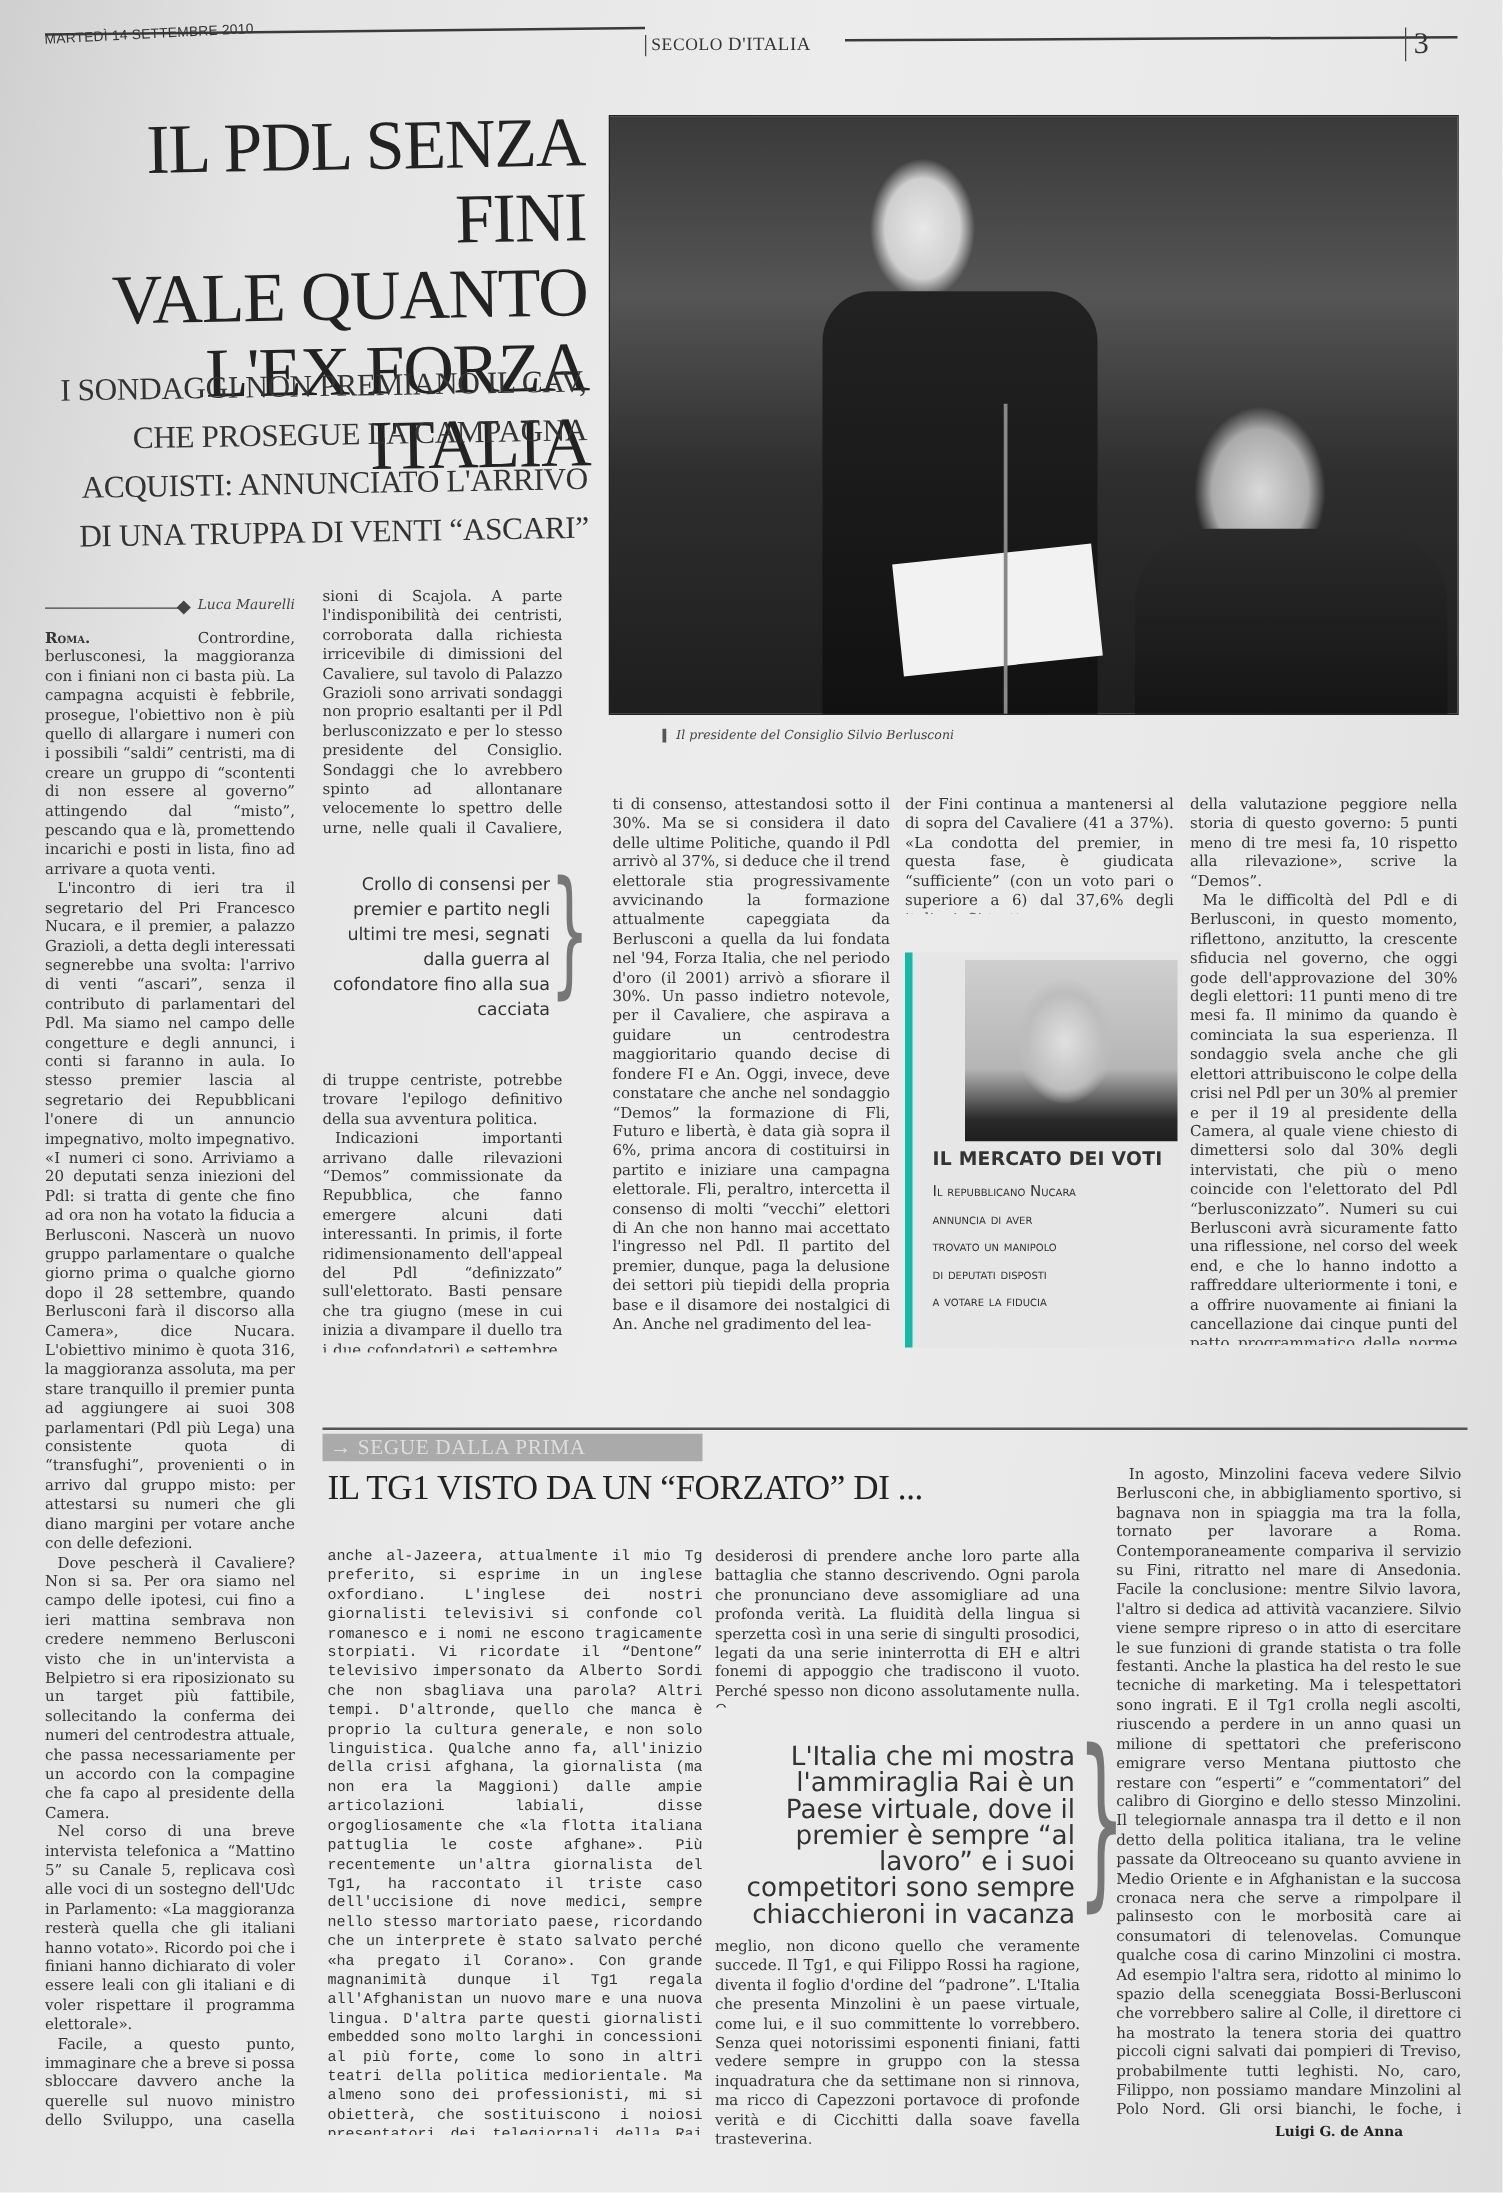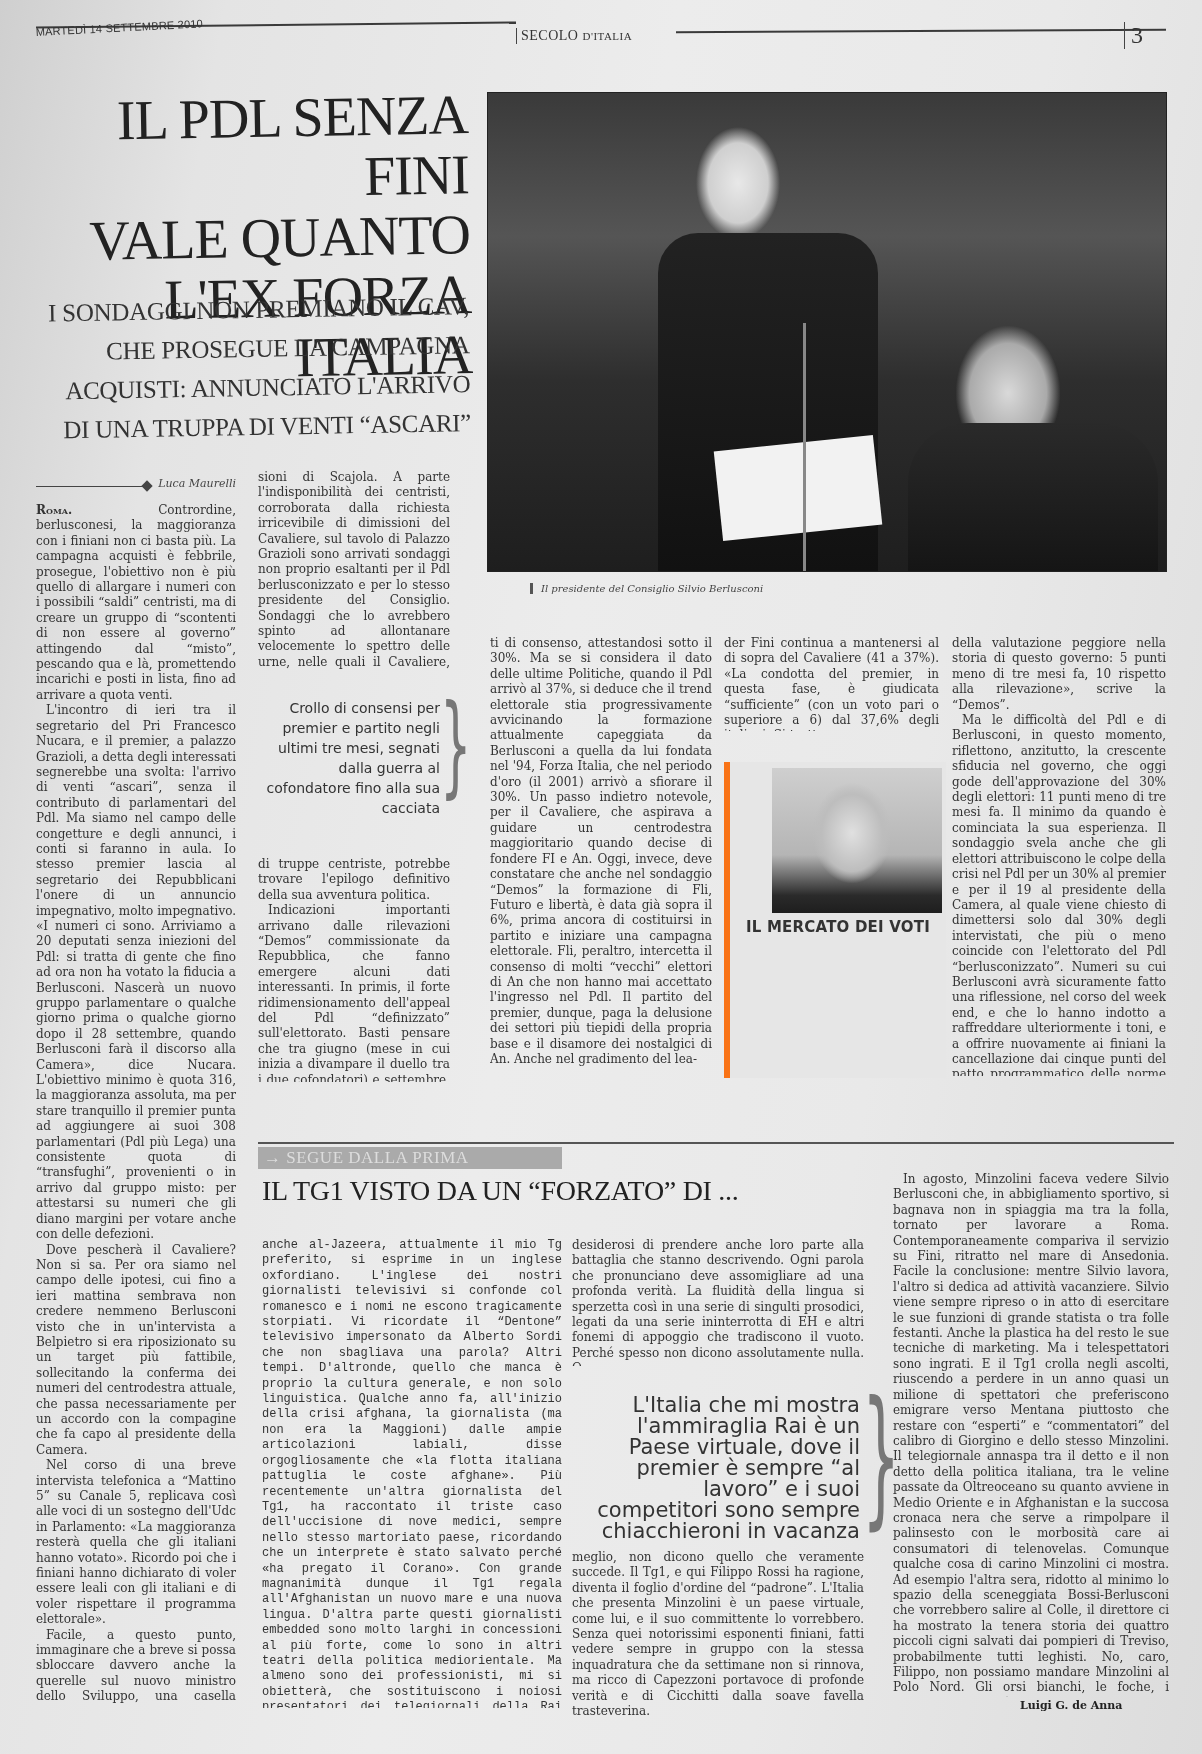--- a/index.html
+++ b/index.html
@@ -8,21 +8,21 @@
     background: linear-gradient(100deg, #cfcfcf 0%, #e4e4e4 15%, #ececec 45%, #e9e9e9 70%, #dcdcdc 100%);
     font-family: "DejaVu Serif", serif;
     color:#2a2a2a;
     position:relative;
   }
   .abs { position:absolute; }
   
   .hdr-line { position:absolute; height:2px; background:#3a3a3a; }
   .hdr-date { left:36px; top:26px; font-family:"Liberation Sans",sans-serif; font-size:11px; letter-spacing:0.2px; transform:rotate(-3deg); transform-origin:left bottom; color:#333; }
   .hdr-paper { left:516px; top:28px; font-family:"Liberation Serif",serif; font-size:14px; letter-spacing:0.5px; color:#333; border-left:1px solid #444; padding-left:4px; }
-  .hdr-paper small { font-size:11px; }
+  .hdr-paper small { font-size:15px; }
   .hdr-page { left:1124px; top:22px; font-family:"Liberation Serif",serif; font-size:24px; color:#333; border-left:1px solid #444; padding-left:6px; }
 
   
   .headline { left:30px; top:88px; width:440px; text-align:right; font-family:"Liberation Serif",serif; font-size:56px; line-height:60px; color:#222; letter-spacing:-1px; transform:rotate(-1deg); }
   .subhead { left:30px; top:290px; width:440px; text-align:right; font-family:"Liberation Serif",serif; font-size:25px; line-height:39px; color:#333; letter-spacing:-0.3px; transform:rotate(-1deg); }
 
   
   .photo-main { left:487px; top:92px; width:678px; height:478px;
     background:
       radial-gradient(ellipse 60px 80px at 250px 90px, #e8e8e8 0%, #cfcfcf 50%, transparent 70%),
@@ -46,21 +46,21 @@
 
   
   .pull { position:absolute; font-family:"DejaVu Sans",sans-serif; color:#333; text-align:right; }
   .pull1 { left:262px; top:698px; width:178px; font-size:14px; line-height:20px; }
   .pull2 { left:595px; top:1395px; width:265px; font-size:21px; line-height:21px; }
   .brace { position:absolute; font-family:"DejaVu Sans",sans-serif; color:#777; }
   .brace1 { left:440px; top:690px; font-size:110px; line-height:110px; transform:scaleX(0.45); transform-origin:left top; }
   .brace2 { left:862px; top:1386px; font-size:150px; line-height:140px; transform:scaleX(0.4); transform-origin:left top; }
 
   
-  .sidebox { left:724px; top:762px; width:216px; height:316px; background:#e6e6e6; border-left:6px solid #f97316; }
+  .sidebox { left:724px; top:762px; width:216px; height:316px; background:#e6e6e6; border-left:6px solid #14b8a6; }
   .sidebox .ph { position:absolute; left:42px; top:6px; width:170px; height:145px; background:
       radial-gradient(ellipse 55px 70px at 80px 65px, #e0e0e0 0%, #bdbdbd 55%, transparent 72%),
       linear-gradient(180deg,#cfcfcf 0%, #b5b5b5 60%, #2a2a2a 88%, #1e1e1e 100%); }
   .sidebox .tt { position:absolute; left:16px; top:156px; font-family:"DejaVu Sans",sans-serif; font-weight:bold; font-size:15px; color:#333; letter-spacing:0.2px; }
   .sidebox .ds { position:absolute; left:16px; top:180px; width:196px; font-family:"DejaVu Sans",sans-serif; font-size:12px; line-height:22px; color:#333; font-variant:small-caps; }
 
   
   .divider { left:258px; top:1142px; width:916px; height:2px; background:#555; }
   .banner { left:258px; top:1147px; width:298px; height:22px; background:#aaa; color:#ddd; font-family:"Liberation Serif",serif; font-size:17px; line-height:22px; padding-left:6px; letter-spacing:0.5px; }
   .headline2 { left:262px; top:1175px; font-family:"Liberation Serif",serif; font-size:28px; color:#222; letter-spacing:-0.3px; }
@@ -124,20 +124,27 @@
   <p class="first">ti di consenso, attestandosi sotto il 30%. Ma se si considera il dato delle ultime Politiche, quando il Pdl arrivò al 37%, si deduce che il trend elettorale stia progressivamente avvicinando la formazione attualmente capeggiata da Berlusconi a quella da lui fondata nel '94, Forza Italia, che nel periodo d'oro (il 2001) arrivò a sfiorare il 30%. Un passo indietro notevole, per il Cavaliere, che aspirava a guidare un centrodestra maggioritario quando decise di fondere FI e An. Oggi, invece, deve constatare che anche nel sondaggio “Demos” la formazione di Fli, Futuro e libertà, è data già sopra il 6%, prima ancora di costituirsi in partito e iniziare una campagna elettorale. Fli, peraltro, intercetta il consenso di molti “vecchi” elettori di An che non hanno mai accettato l'ingresso nel Pdl. Il partito del premier, dunque, paga la delusione dei settori più tiepidi della propria base e il disamore dei nostalgici di An. Anche nel gradimento del lea-</p>
 </div>
 
 <div class="col" style="left:724px;top:636px;width:215px;height:95px;overflow:hidden;">
   <p class="first">der Fini continua a mantenersi al di sopra del Cavaliere (41 a 37%). «La condotta del premier, in questa fase, è giudicata “sufficiente” (con un voto pari o superiore a 6) dal 37,6% degli italiani. Si tratta</p>
 </div>
 
 <div class="abs sidebox">
   <div class="ph"></div>
   <div class="tt">IL MERCATO DEI VOTI</div>
+  <div class="ds">
+    <div>Il repubblicano Nucara</div>
+    <div>annuncia di aver</div>
+    <div>trovato un manipolo</div>
+    <div>di deputati disposti</div>
+    <div>a votare la fiducia</div>
+  </div>
 </div>
 
 <div class="col" style="left:952px;top:636px;width:214px;height:440px;overflow:hidden;">
   <p class="first">della valutazione peggiore nella storia di questo governo: 5 punti meno di tre mesi fa, 10 rispetto alla rilevazione», scrive la “Demos”.</p>
   <p>Ma le difficoltà del Pdl e di Berlusconi, in questo momento, riflettono, anzitutto, la crescente sfiducia nel governo, che oggi gode dell'approvazione del 30% degli elettori: 11 punti meno di tre mesi fa. Il minimo da quando è cominciata la sua esperienza. Il sondaggio svela anche che gli elettori attribuiscono le colpe della crisi nel Pdl per un 30% al premier e per il 19 al presidente della Camera, al quale viene chiesto di dimettersi solo dal 30% degli intervistati, che più o meno coincide con l'elettorato del Pdl “berlusconizzato”. Numeri su cui Berlusconi avrà sicuramente fatto una riflessione, nel corso del week end, e che lo hanno indotto a raffreddare ulteriormente i toni, e a offrire nuovamente ai finiani la cancellazione dai cinque punti del patto programmatico delle norme sul “processo breve”.</p>
 </div>
 
 <div class="abs divider"></div>
 <div class="abs banner">→ SEGUE DALLA PRIMA</div>
 <div class="abs headline2">IL TG1 VISTO DA UN “FORZATO” DI ...</div>

